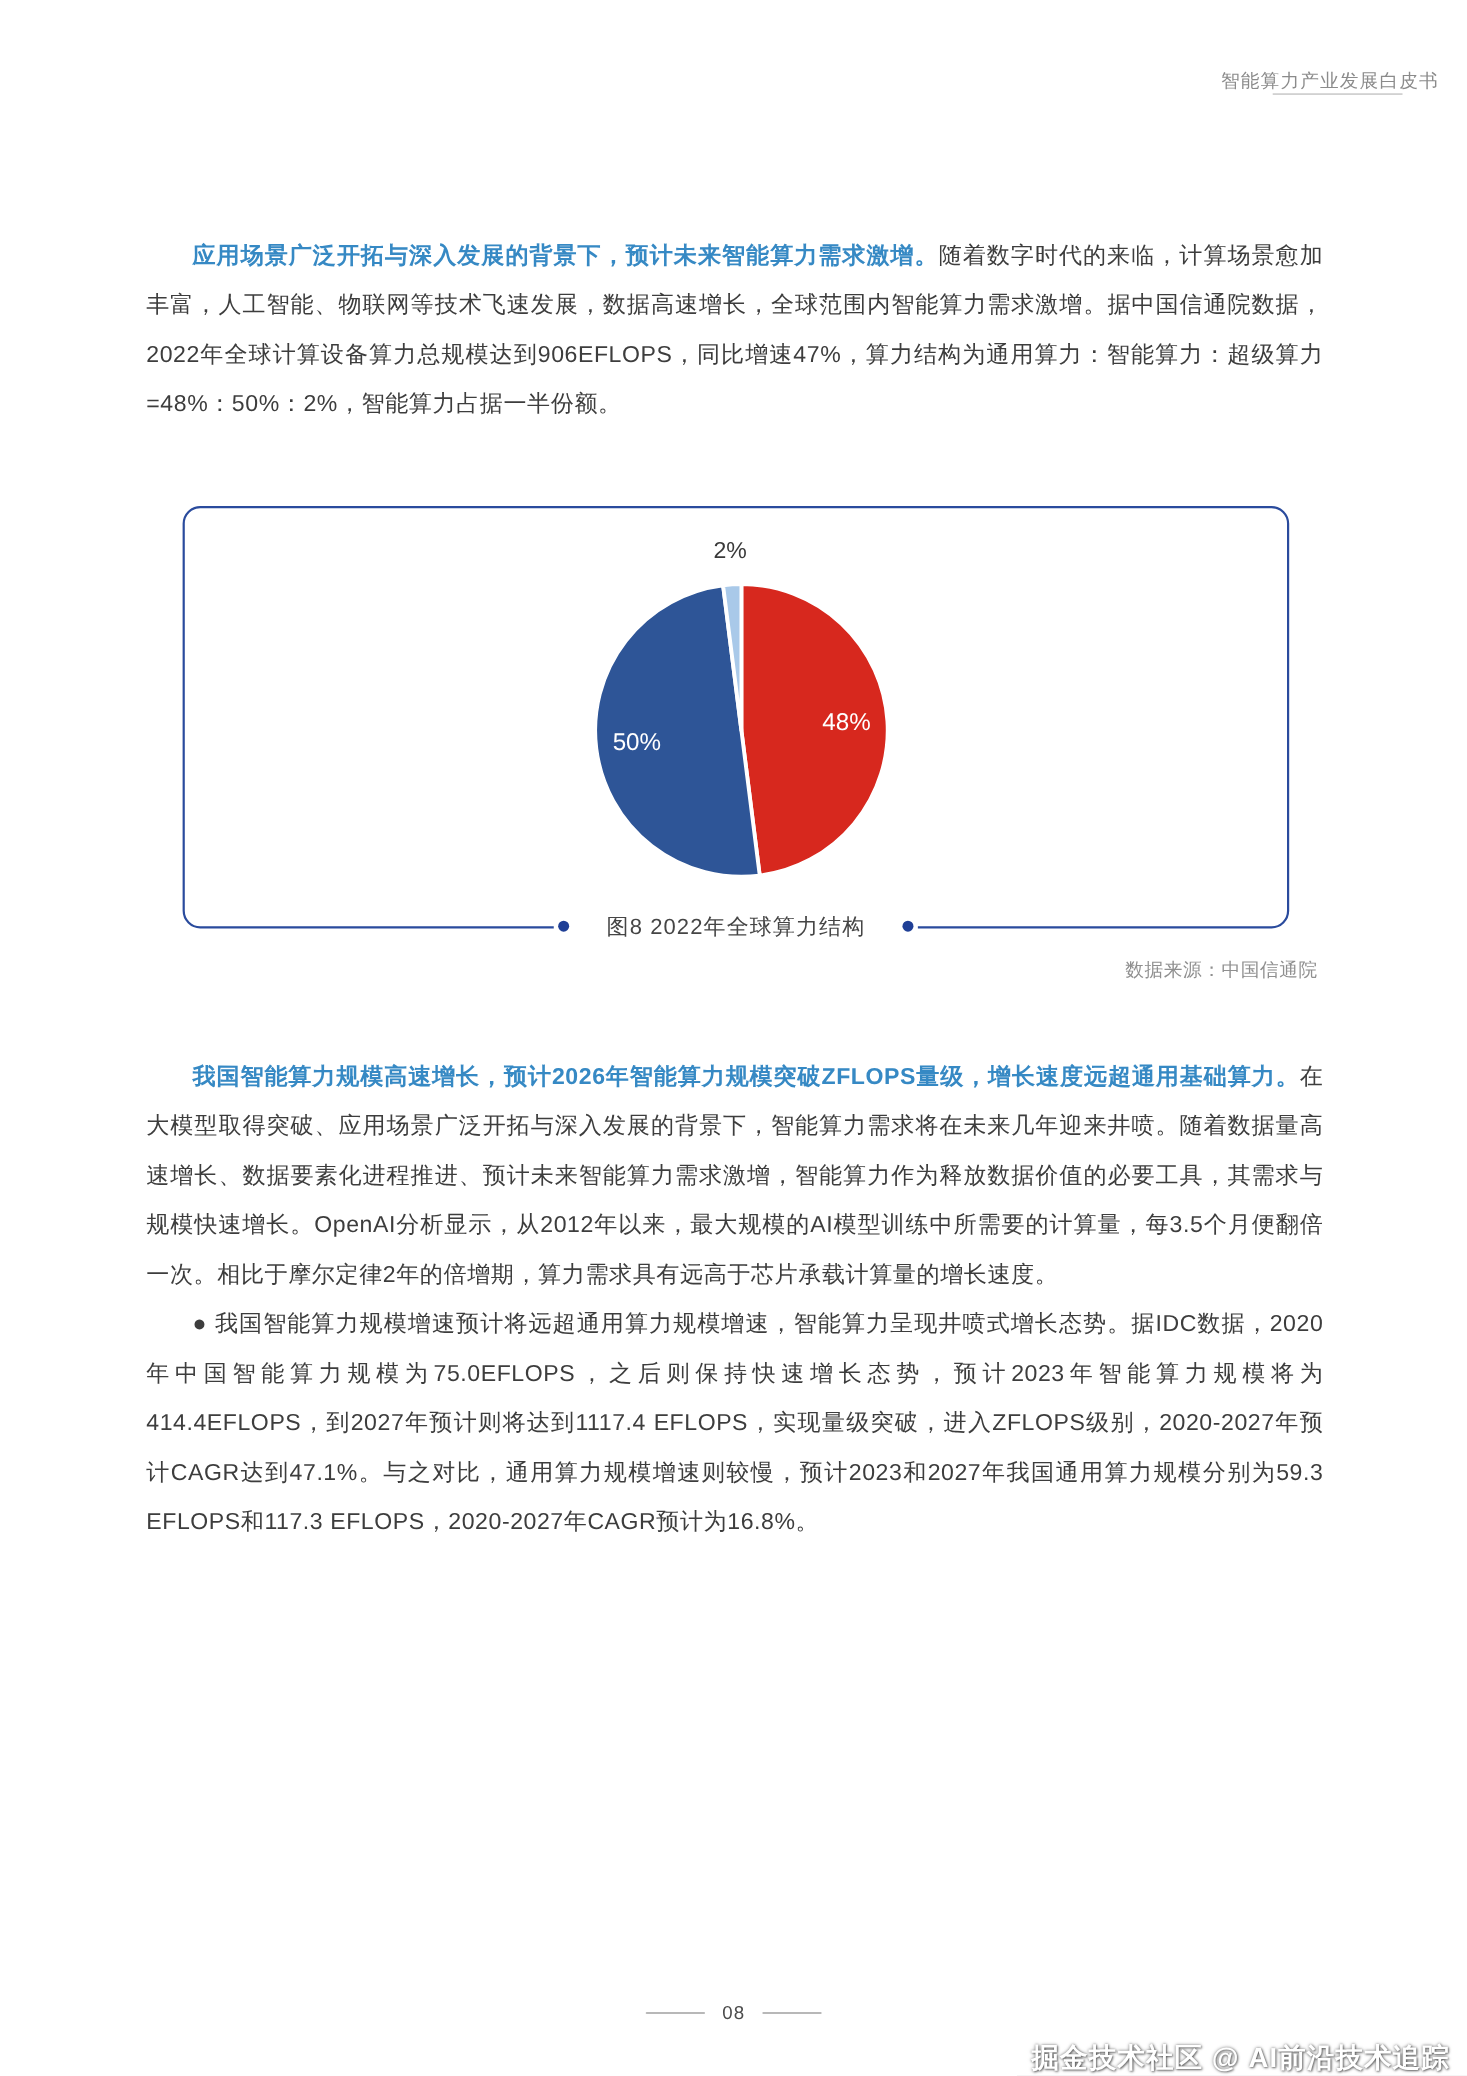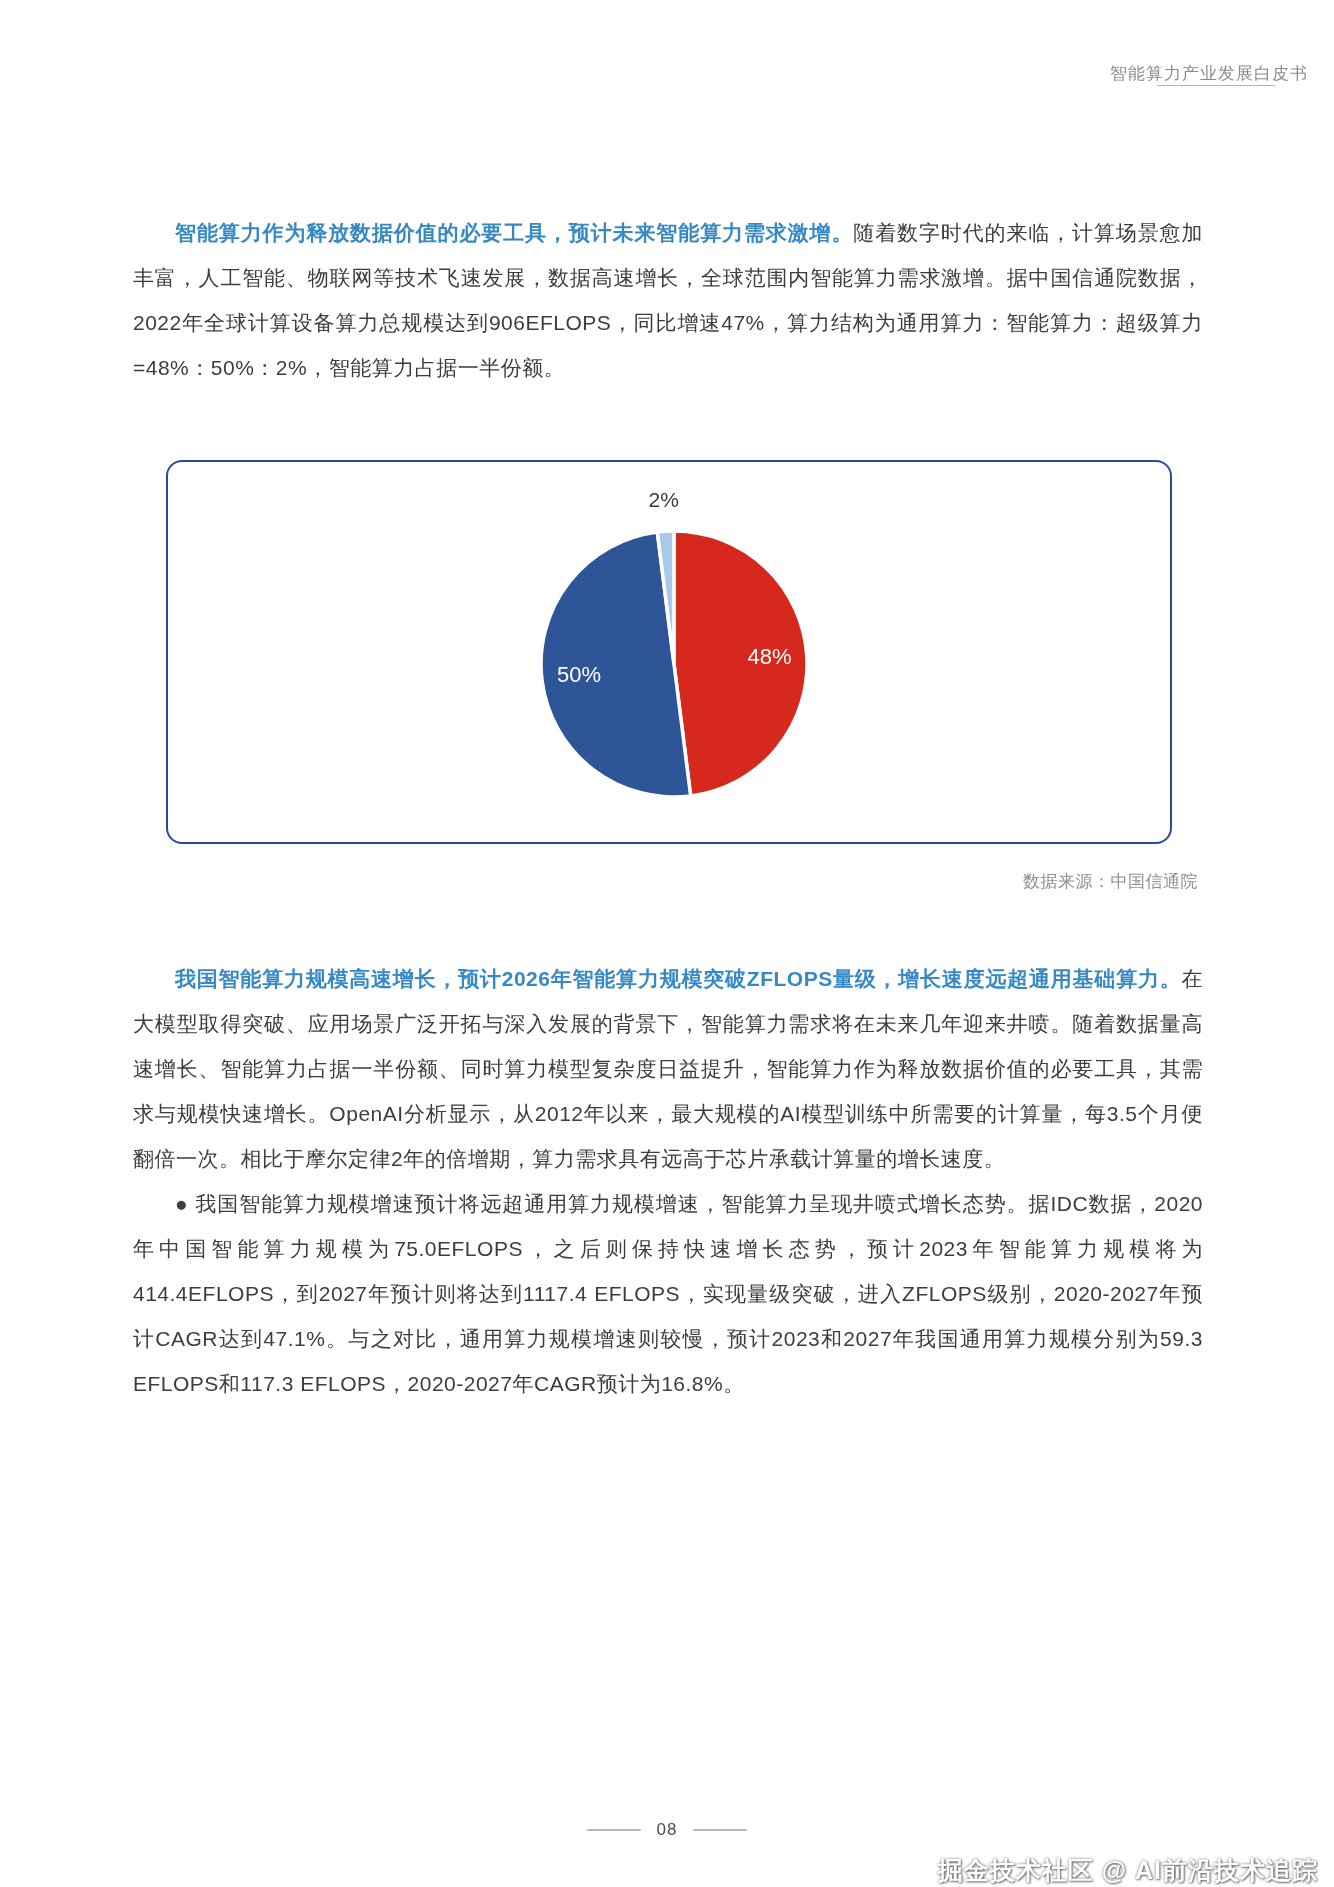--- a/index.html
+++ b/index.html
@@ -94,40 +94,45 @@
 
 <div class="page">
 
   <div class="header">
     <span class="header-title">智能算力产业发展白皮书</span>
     <span class="header-rule"></span>
   </div>
 
 
   <div class="para-block intro" id="block-intro">
-      <p class="indent"><span class="seg-lead">智能算力作为释放数据价值的必要工具，预计未来智能算力需求激增。</span><span class="seg-normal">随着数字时代的来临，计算场景愈加丰富，人工智能、物联网等技术飞速发展，数据高速增长，全球范围内智能算力需求激增。据中国信通院数据，2022年全球计算设备算力总规模达到906EFLOPS，同比增速47%，算力结构为通用算力：智能算力：超级算力=48%：50%：2%，智能算力占据一半份额。</span></p>
+      <p class="indent"><span class="seg-lead">应用场景广泛开拓与深入发展的背景下，预计未来智能算力需求激增。</span><span class="seg-normal">随着数字时代的来临，计算场景愈加丰富，人工智能、物联网等技术飞速发展，数据高速增长，全球范围内智能算力需求激增。据中国信通院数据，2022年全球计算设备算力总规模达到906EFLOPS，同比增速47%，算力结构为通用算力：智能算力：超级算力=48%：50%：2%，智能算力占据一半份额。</span></p>
     </div>
 
   <div class="figure-box">
     <svg id="pie-svg" width="1006" height="384" viewBox="0 0 1006 384">
         <path d="M 506 202 L 506 69 A 133 133 0 0 1 522.6693200640525 333.95125527482554 Z" fill="#d7281e" stroke="#ffffff" stroke-width="3.5" stroke-linejoin="round"></path>
         <text x="601.5710395142912" y="195.98717984987294" text-anchor="middle" dominant-baseline="middle" class="pie-label-in">48%</text>
         <path d="M 506 202 L 522.6693200640525 333.95125527482554 A 133 133 0 0 1 489.3306799359474 70.04874472517446 Z" fill="#2e5597" stroke="#ffffff" stroke-width="3.5" stroke-linejoin="round"></path>
         <text x="410.99509620212564" y="214.0019104461179" text-anchor="middle" dominant-baseline="middle" class="pie-label-in">50%</text>
         <path d="M 506 202 L 489.3306799359474 70.04874472517446 A 133 133 0 0 1 505.99999999999983 69 Z" fill="#a9c9e9" stroke="#ffffff" stroke-width="3.5" stroke-linejoin="round"></path>
         <text x="495.76514531672194" y="39.32164326619173" text-anchor="middle" dominant-baseline="middle" class="pie-label-out">2%</text>
       </svg>
 
 
+    <div class="caption-wrap">
+      <span class="caption-dot"></span>
+      <span class="figure-caption">图8 2022年全球算力结构</span>
+      <span class="caption-dot"></span>
+    </div>
   </div>
 
   <div class="data-source">数据来源：中国信通院</div>
 
   <div class="para-block body" id="block-body">
-      <p class="indent"><span class="seg-lead">我国智能算力规模高速增长，预计2026年智能算力规模突破ZFLOPS量级，增长速度远超通用基础算力。</span><span class="seg-normal">在大模型取得突破、应用场景广泛开拓与深入发展的背景下，智能算力需求将在未来几年迎来井喷。随着数据量高速增长、智能算力占据一半份额、同时算力模型复杂度日益提升，智能算力作为释放数据价值的必要工具，其需求与规模快速增长。OpenAI分析显示，从2012年以来，最大规模的AI模型训练中所需要的计算量，每3.5个月便翻倍一次。相比于摩尔定律2年的倍增期，算力需求具有远高于芯片承载计算量的增长速度。</span></p>
+      <p class="indent"><span class="seg-lead">我国智能算力规模高速增长，预计2026年智能算力规模突破ZFLOPS量级，增长速度远超通用基础算力。</span><span class="seg-normal">在大模型取得突破、应用场景广泛开拓与深入发展的背景下，智能算力需求将在未来几年迎来井喷。随着数据量高速增长、数据要素化进程推进、预计未来智能算力需求激增，智能算力作为释放数据价值的必要工具，其需求与规模快速增长。OpenAI分析显示，从2012年以来，最大规模的AI模型训练中所需要的计算量，每3.5个月便翻倍一次。相比于摩尔定律2年的倍增期，算力需求具有远高于芯片承载计算量的增长速度。</span></p>
       <p class="indent"><span class="seg-normal">● 我国智能算力规模增速预计将远超通用算力规模增速，智能算力呈现井喷式增长态势。据IDC数据，2020年中国智能算力规模为75.0EFLOPS，之后则保持快速增长态势，预计2023年智能算力规模将为414.4EFLOPS，到2027年预计则将达到1117.4 EFLOPS，实现量级突破，进入ZFLOPS级别，2020-2027年预计CAGR达到47.1%。与之对比，通用算力规模增速则较慢，预计2023和2027年我国通用算力规模分别为59.3 EFLOPS和117.3 EFLOPS，2020-2027年CAGR预计为16.8%。</span></p>
     </div>
 
   <div class="footer">
     <span class="footer-rule"></span>
     <span class="page-number">08</span>
     <span class="footer-rule"></span>
   </div>
 
   <div class="watermark">掘金技术社区 @ AI前沿技术追踪</div>

